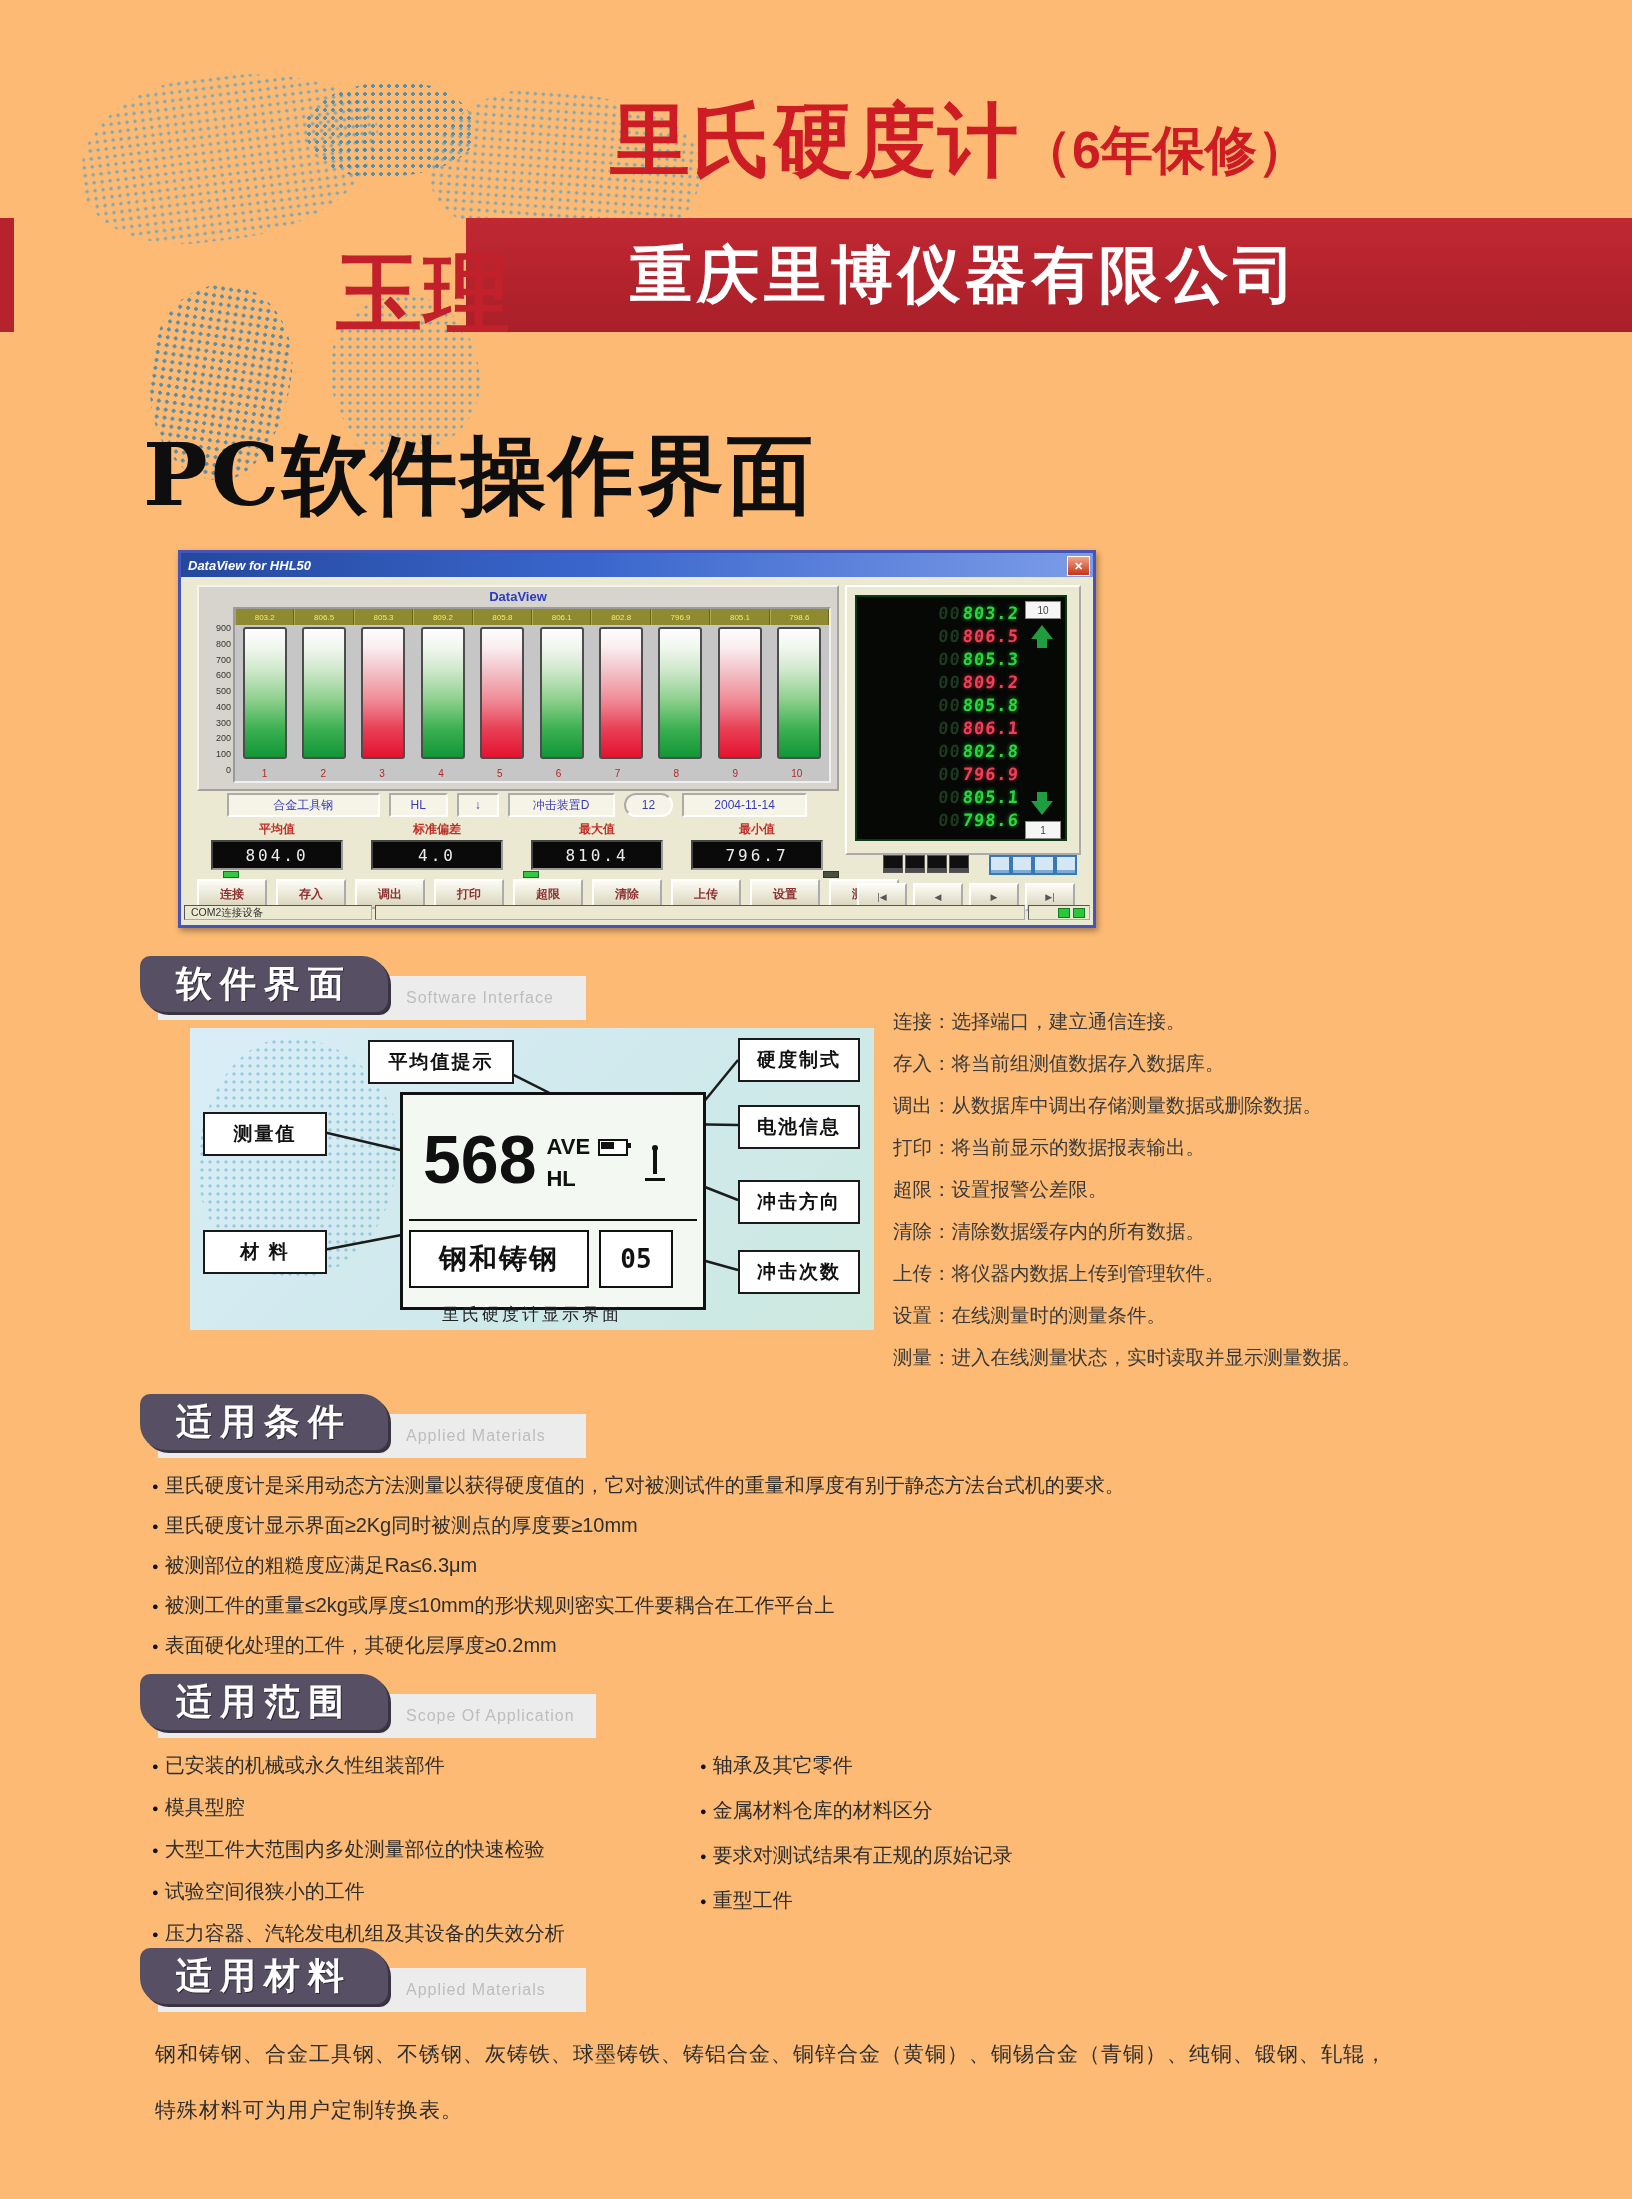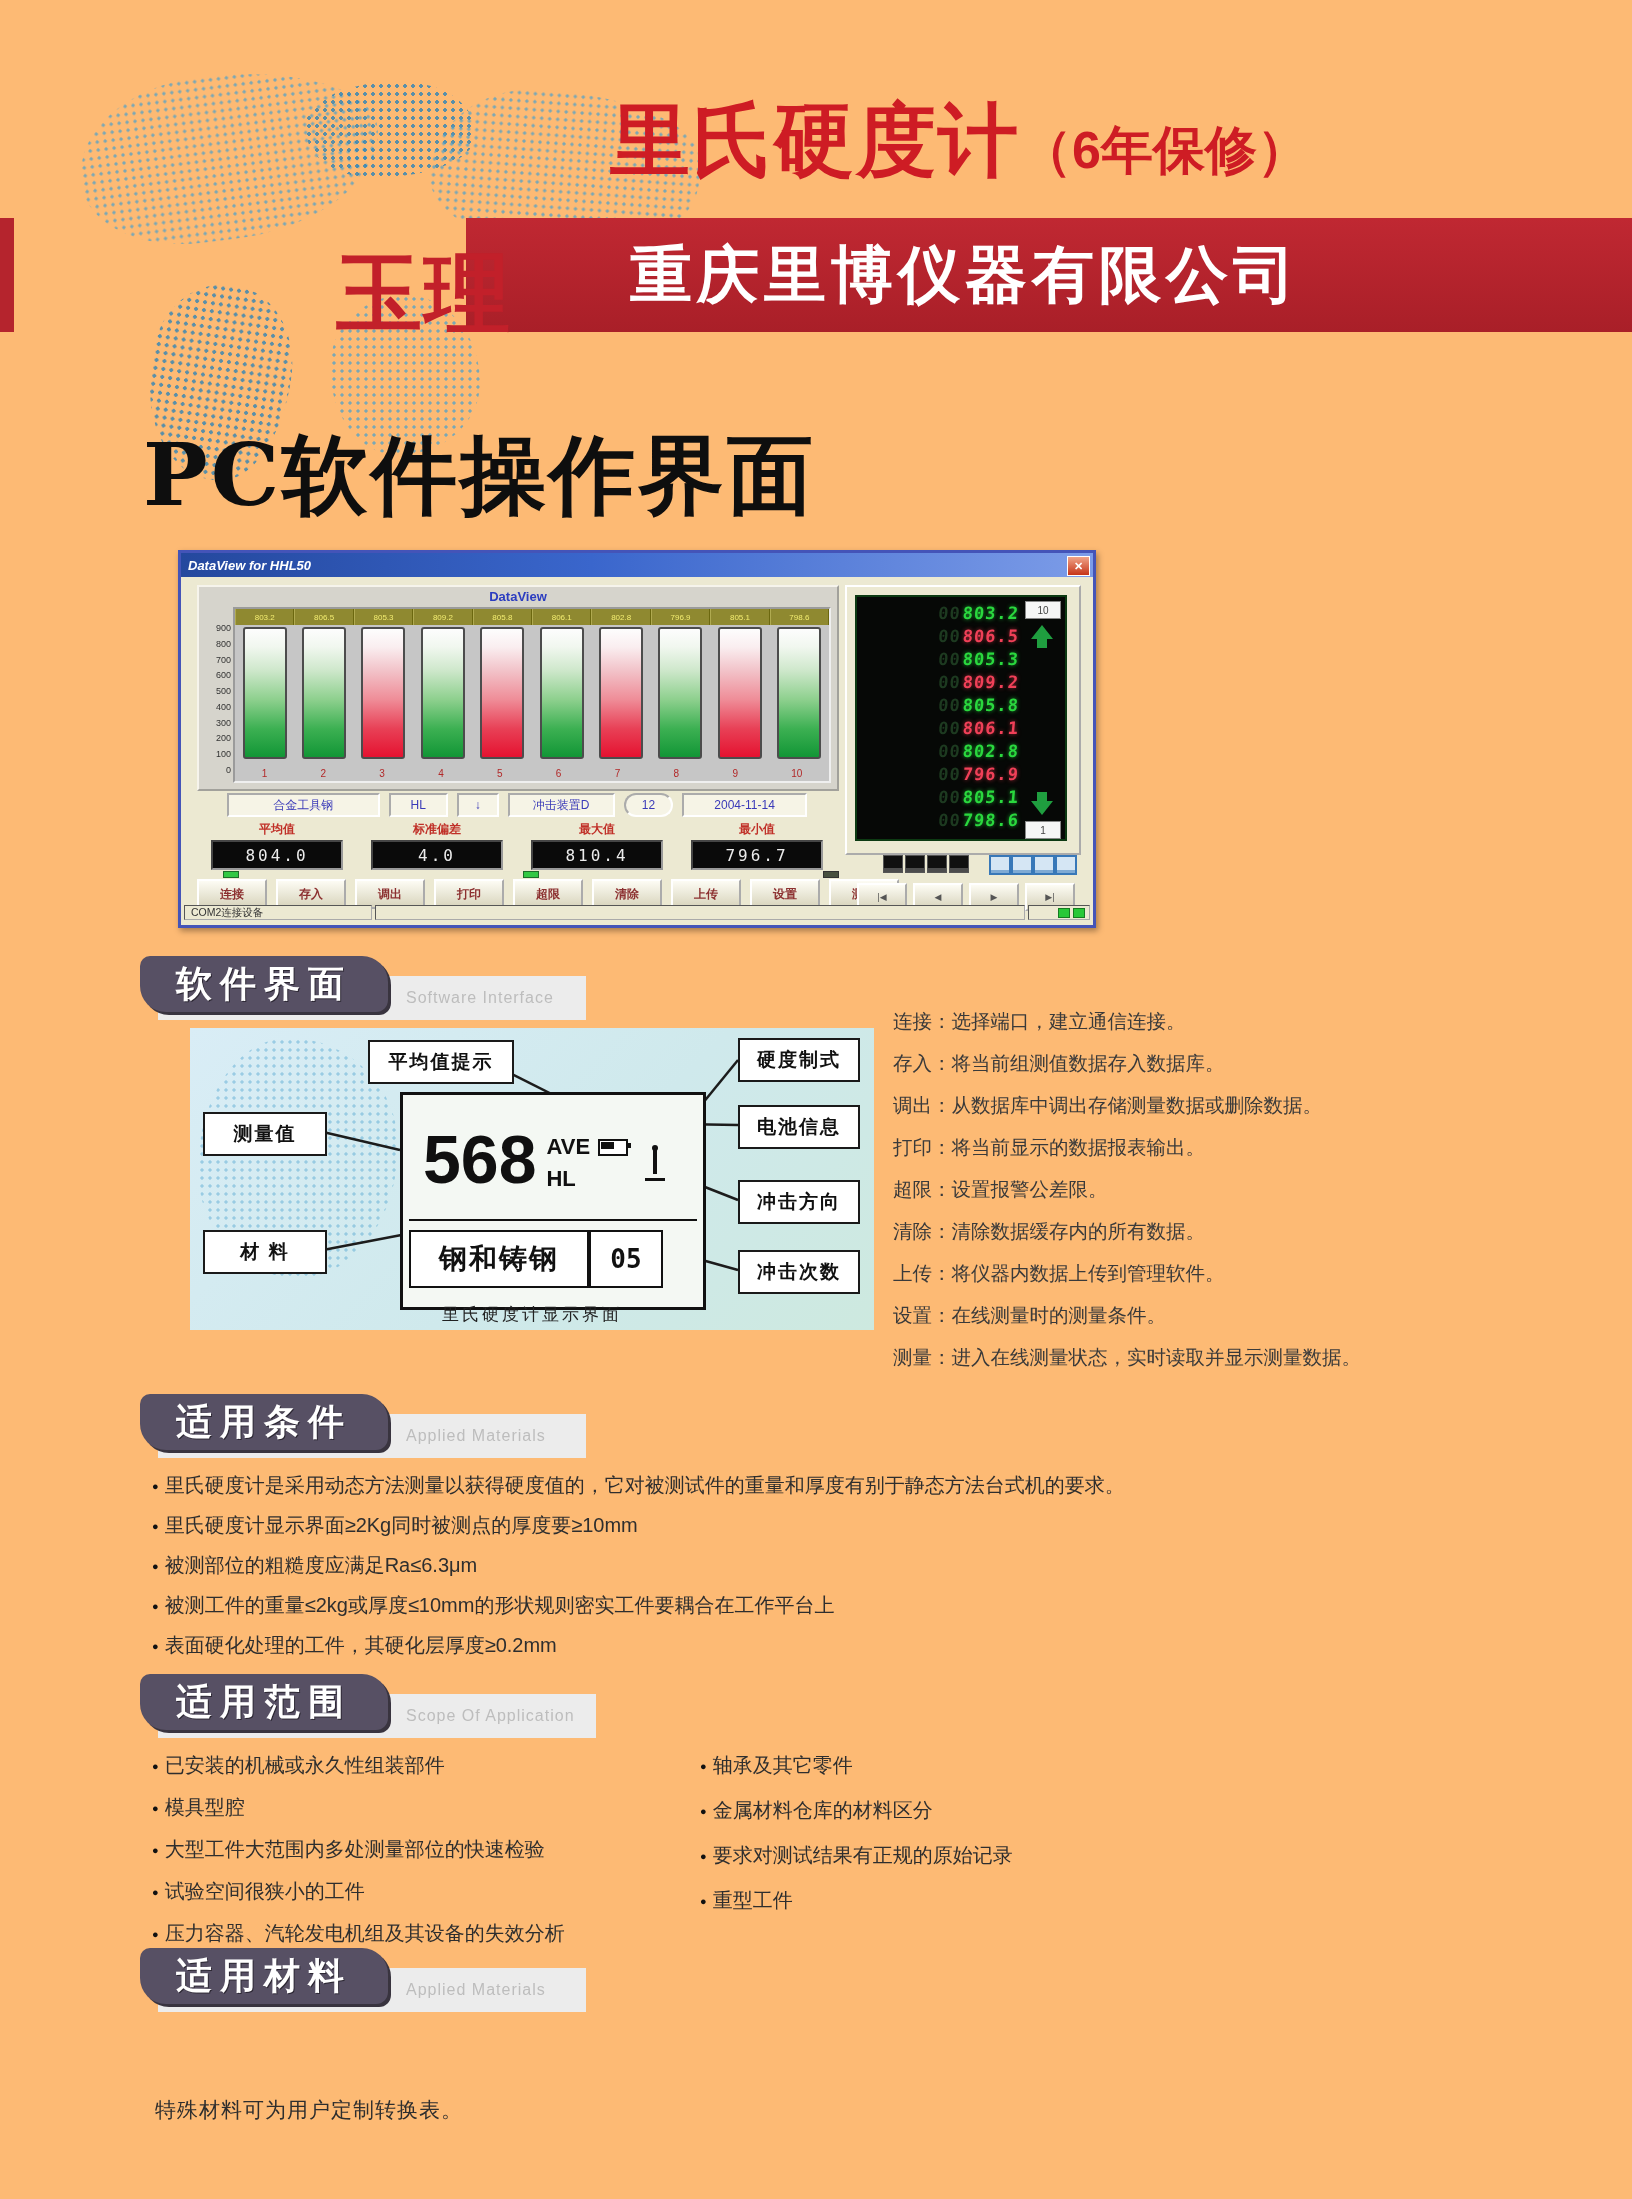--- a/index.html
+++ b/index.html
@@ -121,21 +121,21 @@
   .du-col{display:flex;flex-direction:column;justify-content:center;gap:6px;padding-left:10px;}
   .du-ave-row{display:flex;align-items:center;gap:8px;}
   .du-ave,.du-hl{font-size:22px;font-weight:bold;color:#101010;}
   .battery{width:26px;height:13px;border:2px solid #111;position:relative;background:#fff;}
   .battery::before{content:"";position:absolute;left:1px;top:1px;width:13px;height:7px;background:#111;}
   .battery::after{content:"";position:absolute;right:-5px;top:2px;width:3px;height:5px;background:#111;}
   .probe{position:relative;width:22px;height:36px;margin-left:16px;align-self:center;}
   .probe .tip{position:absolute;left:8px;top:0;width:6px;height:6px;border-radius:50%;background:#111;}
   .probe .stem{position:absolute;left:9px;top:5px;width:4px;height:24px;background:#111;}
   .probe .base{position:absolute;left:1px;bottom:0;width:20px;height:3px;background:#111;}
-  .du-bottom{position:absolute;left:6px;bottom:12px;right:6px;height:72px;display:flex;align-items:center;}
+  .du-bottom{position:absolute;left:6px;bottom:12px;right:6px;height:72px;display:flex;align-items:center;gap:10px;}
   .du-material{width:176px;height:54px;border:2px solid #111;background:#fff;color:#111;
     font-size:28px;font-weight:bold;display:flex;align-items:center;justify-content:center;letter-spacing:2px;}
   .du-count{width:70px;height:54px;border:2px solid #111;background:#fff;color:#111;
     font-size:26px;font-weight:bold;display:flex;align-items:center;justify-content:center;
     font-family:"DejaVu Sans Mono",monospace;}
   .diagram-caption{position:absolute;left:0;right:0;bottom:4px;text-align:center;color:#222;
     font-size:17px;letter-spacing:3px;z-index:3;}
   .connectors{position:absolute;left:0;top:0;z-index:2;}
 
   
@@ -436,15 +436,16 @@
   <div class="bullet" style="left:700px;top:1752px;"><span class="dot">●</span><span>轴承及其它零件</span></div>
   <div class="bullet" style="left:700px;top:1797px;"><span class="dot">●</span><span>金属材料仓库的材料区分</span></div>
   <div class="bullet" style="left:700px;top:1842px;"><span class="dot">●</span><span>要求对测试结果有正规的原始记录</span></div>
   <div class="bullet" style="left:700px;top:1887px;"><span class="dot">●</span><span>重型工件</span></div>
 
   <div class="abs badge-shadow" style="left:158px;top:1968px;width:428px;height:44px;">
     <span class="en" style="padding-left:248px;">Applied Materials</span>
   </div>
   <div class="abs badge" style="left:140px;top:1948px;width:248px;height:56px;">适用材料</div>
 
+  <div class="materials-line" style="top:2040px;">钢和铸钢、合金工具钢、不锈钢、灰铸铁、球墨铸铁、铸铝合金、铜锌合金（黄铜）、铜锡合金（青铜）、纯铜、锻钢、轧辊，</div>
   <div class="materials-line" style="top:2096px;">特殊材料可为用户定制转换表。</div>
 
 </div>
 
 </body></html>

